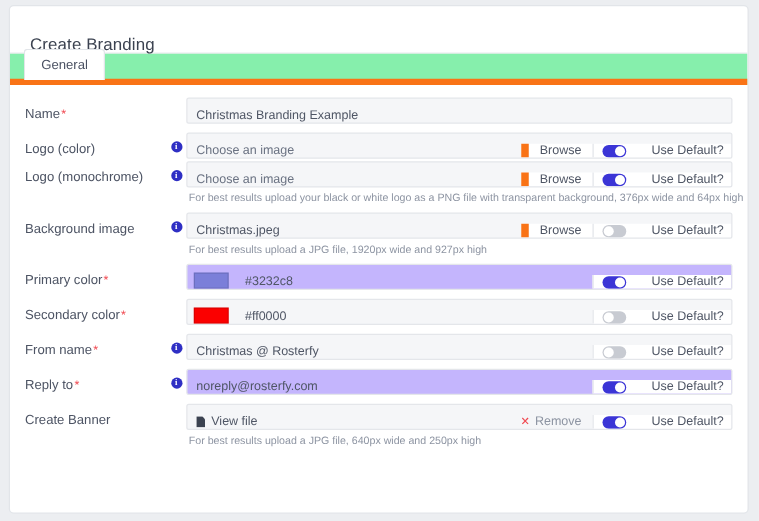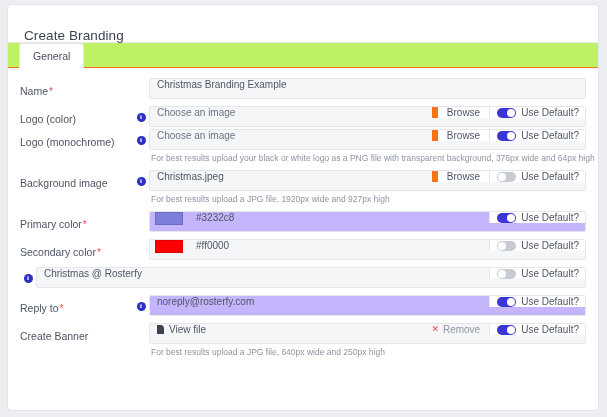--- a/index.html
+++ b/index.html
@@ -27,22 +27,22 @@
     border-bottom: 1px solid #e7e9ed;
   }
   .card-title {
     font-size: 13.5px;
     color: #3b4250;
     letter-spacing: .1px;
     margin-top: 23px;
   }
   .tabstrip {
     height: 25px;
-    background: #bef264;
-    border-bottom: 1px solid #f97316;
+    background: #86efac;
+    border-bottom: 5px solid #f97316;
     display: flex;
     align-items: flex-end;
     padding-left: 11px;
   }
   .tab {
     height: 25px;
     padding: 0 13px;
     display: flex; align-items: center;
     font-size: 10.5px;
     color: #5a6172;
@@ -87,21 +87,21 @@
     color: #ffffff;
     font-size: 7px;
     font-weight: bold;
     line-height: 9px;
     text-align: center;
     font-family: "Liberation Serif", serif;
   }
   .field-col { flex: 1 1 auto; min-width: 0; }
   .control {
     display: flex;
-    align-items: flex-start;
+    align-items: flex-end;
     height: 21px;
     border: 1px solid #e4e6ea;
     border-radius: 2px;
     background: #f5f6f8;
     overflow: hidden;
   }
   .control.disabled { background: #c4b5fd; }
   .control .value {
     flex: 1 1 auto;
     display: flex; align-items: center;
@@ -142,21 +142,21 @@
     flex: 0 0 auto;
     display: flex; align-items: center;
     padding: 0 6px 0 5px;
   }
   .swatch {
     width: 28px; height: 13px;
     border: 1px solid rgba(0,0,0,.12);
   }
   .toggle-col {
     flex: 0 0 auto;
-    display: flex; align-items: center; gap: 5px;
+    display: flex; align-items: center; gap: 20px;
     padding: 0 6px 0 7px;
     background: #ffffff;
     border-left: 1px solid #e4e6ea;
   }
   .toggle {
     width: 19px; height: 10px;
     border-radius: 6px;
     background: #c8cbd2;
     position: relative;
     flex: 0 0 auto;
@@ -295,20 +295,21 @@
                 <div class="toggle">
                   <div class="knob"></div>
                 </div>
                 <div class="toggle-label">Use Default?</div>
               </div>
             </div>
             <div class="spacer-sm"></div>
           </div>
         </div>
         <div class="row">
+          <div class="label-col"><span>From name</span><span class="req">*</span></div>
           <div class="info-col">
             <div class="info-icon">i</div>
           </div>
           <div class="field-col">
             <div class="control">
               <div class="value">Christmas @ Rosterfy</div>
               <div class="toggle-col">
                 <div class="toggle">
                   <div class="knob"></div>
                 </div>

